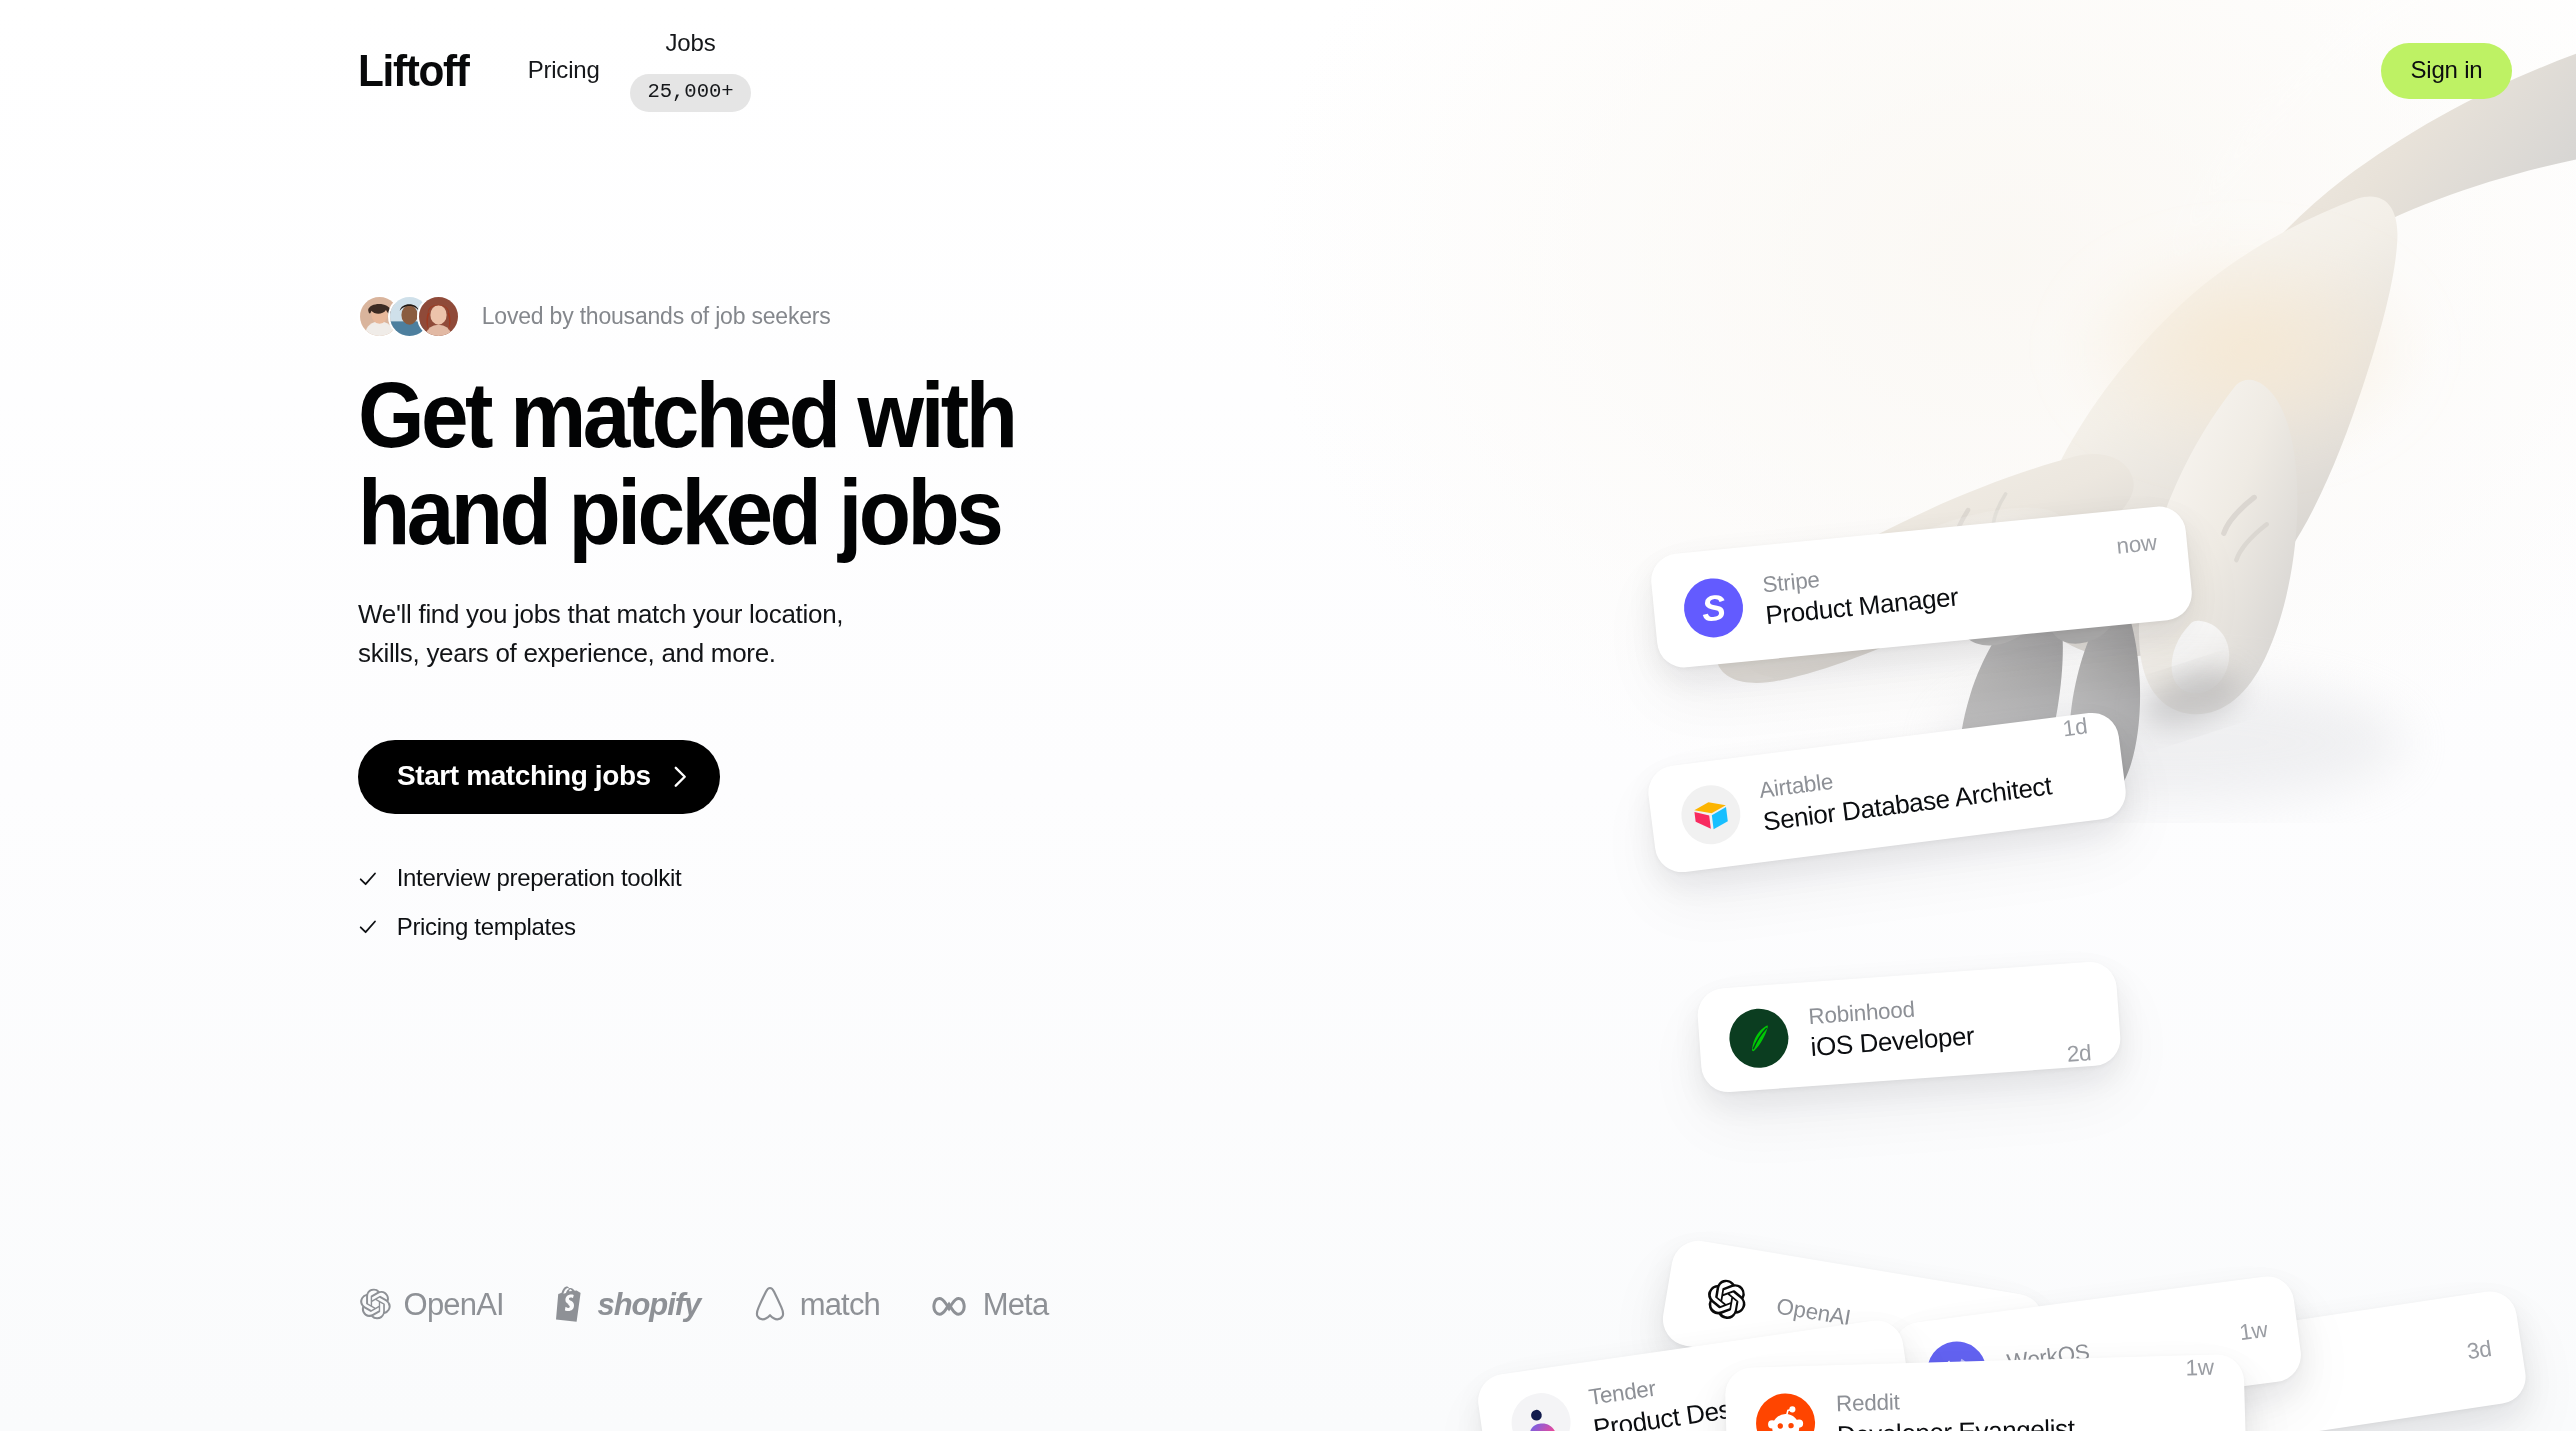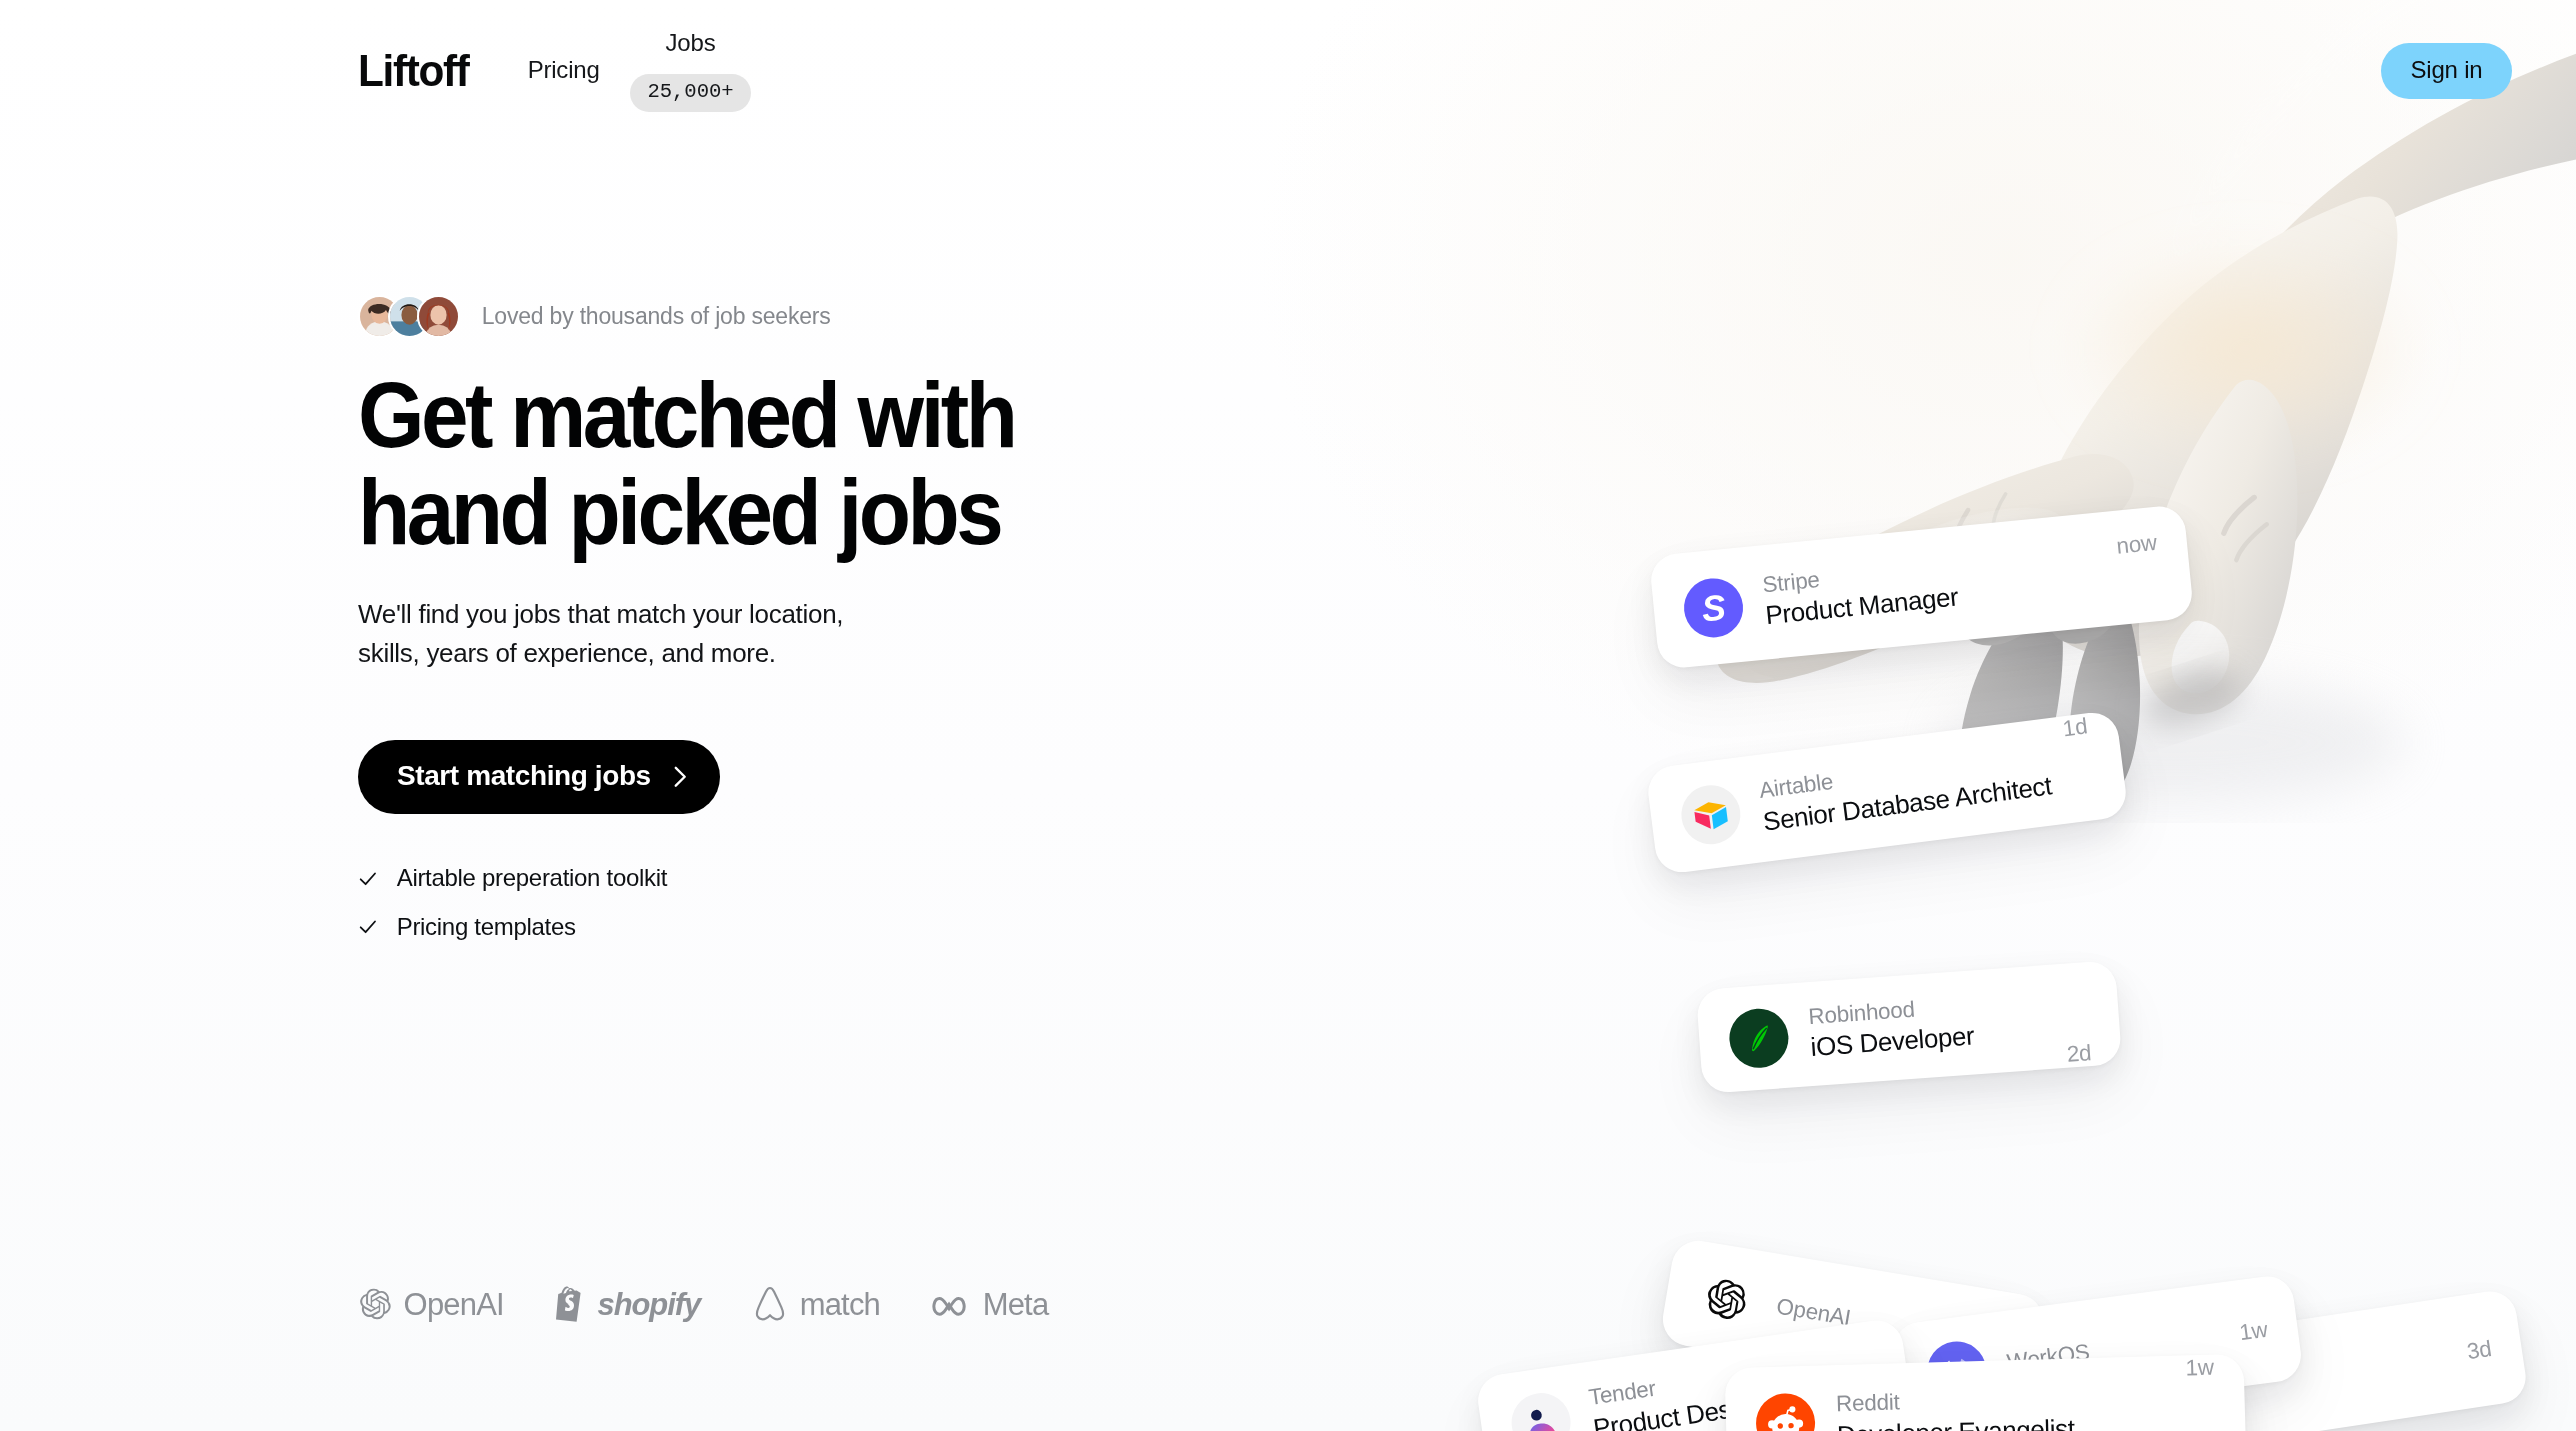--- a/index.html
+++ b/index.html
@@ -80,21 +80,21 @@
     padding: 8px 18px 9.8px;
     border-radius: 894px;
     line-height: 1;
     white-space: nowrap;
     font-family: Liberation Mono, monospace;
   }
 
   .header-spacer { flex: 1; }
 
   .signin-btn {
-    background: #7dd3fc;
+    background: #bef264;
     color: #0c0d0f;
     font-size: 24px;
     font-weight: 400;
     letter-spacing: -0.2px;
     border: none;
     border-radius: 894px;
     padding: 15px 29.5px 17px;
     cursor: pointer;
     line-height: 1;
     font-family: inherit;
@@ -559,21 +559,21 @@
     <svg class="cta-chevron" viewBox="0 0 14 24">
       <path d="M2 2 L12 12 L2 22" fill="none" stroke="#ffffff" stroke-width="2.6" stroke-linecap="round" stroke-linejoin="round"></path>
     </svg>
   </button>
 
   <ul class="feature-list">
     <li class="feature-item">
       <svg class="check-icon" viewBox="0 0 22 22">
         <path d="M3 11.5 L8.5 17 L19 5" fill="none" stroke="#0e1013" stroke-width="2" stroke-linecap="round" stroke-linejoin="round"></path>
       </svg>
-      <span class="feature-label">Airtable preperation toolkit</span>
+      <span class="feature-label">Interview preperation toolkit</span>
     </li>
     <li class="feature-item">
       <svg class="check-icon" viewBox="0 0 22 22">
         <path d="M3 11.5 L8.5 17 L19 5" fill="none" stroke="#0e1013" stroke-width="2" stroke-linecap="round" stroke-linejoin="round"></path>
       </svg>
       <span class="feature-label">Pricing templates</span>
     </li>
   </ul>
 </section>
 

